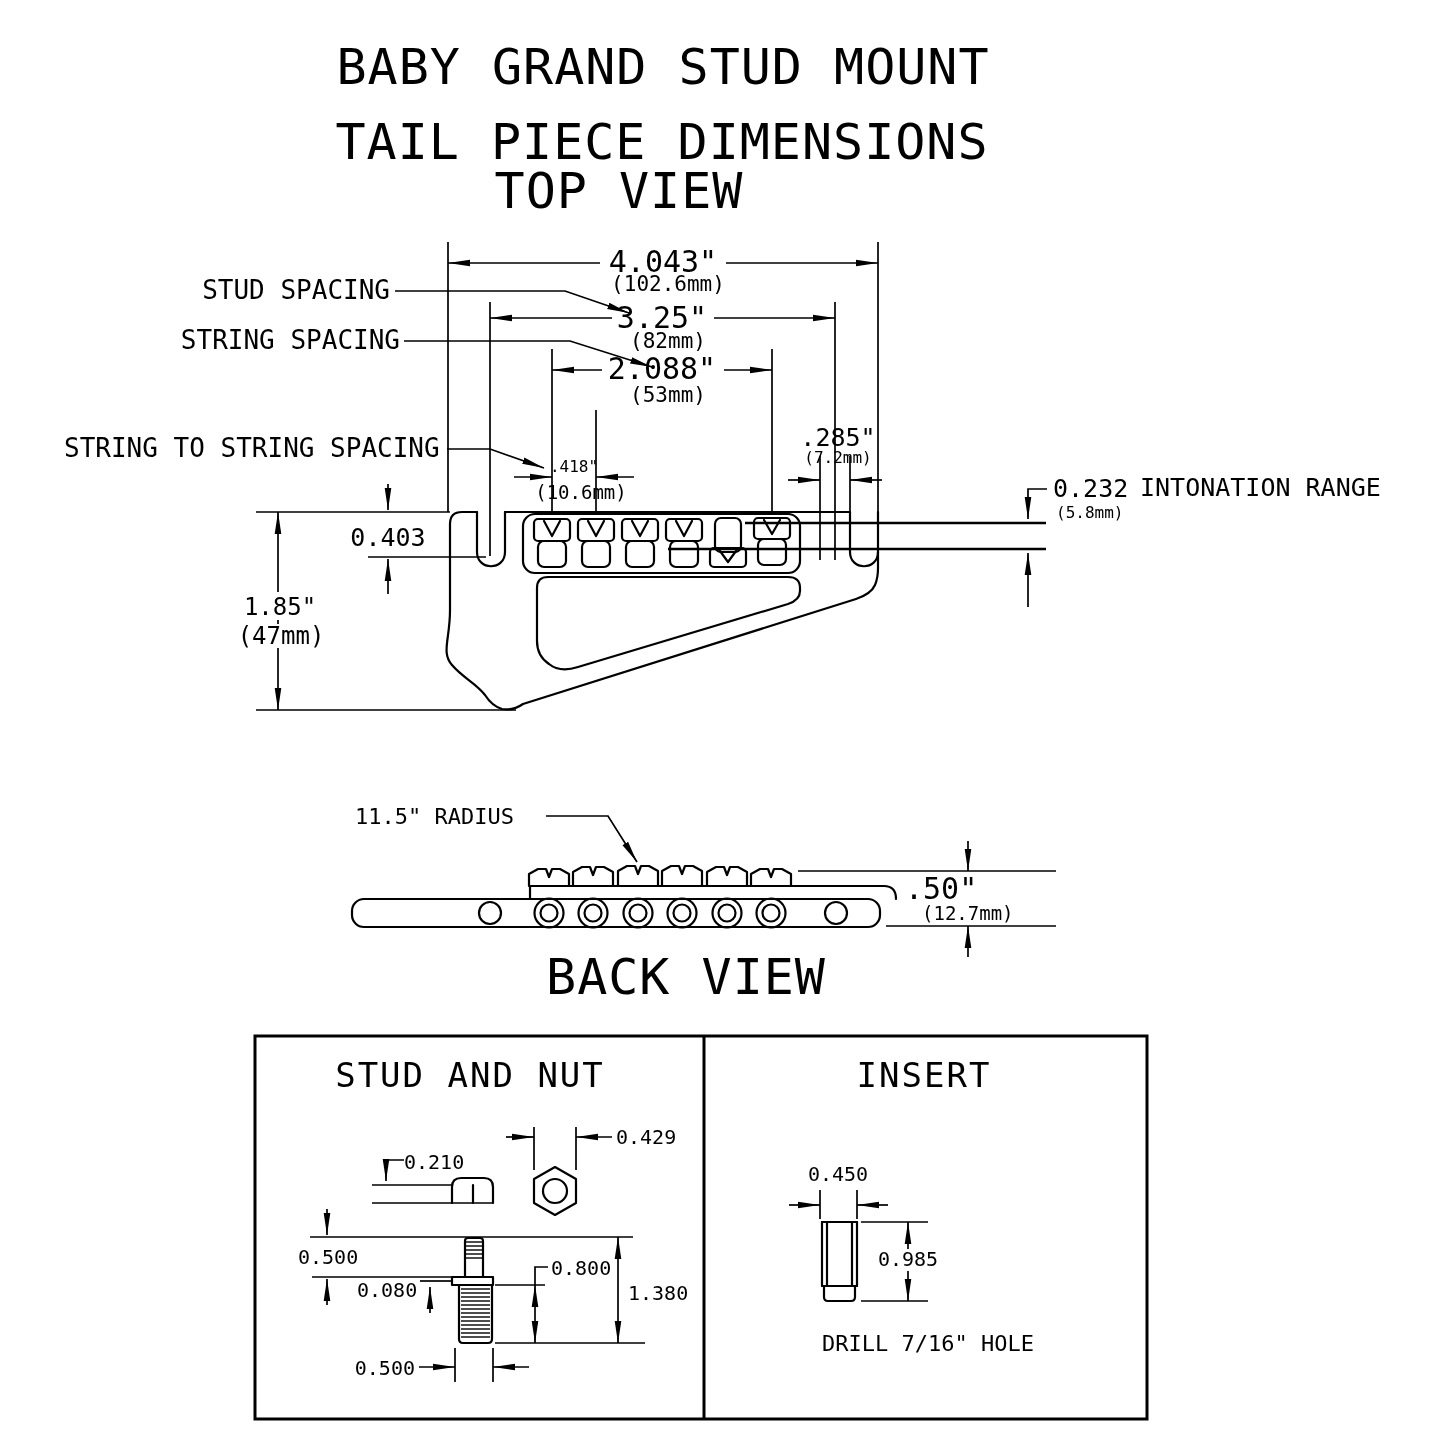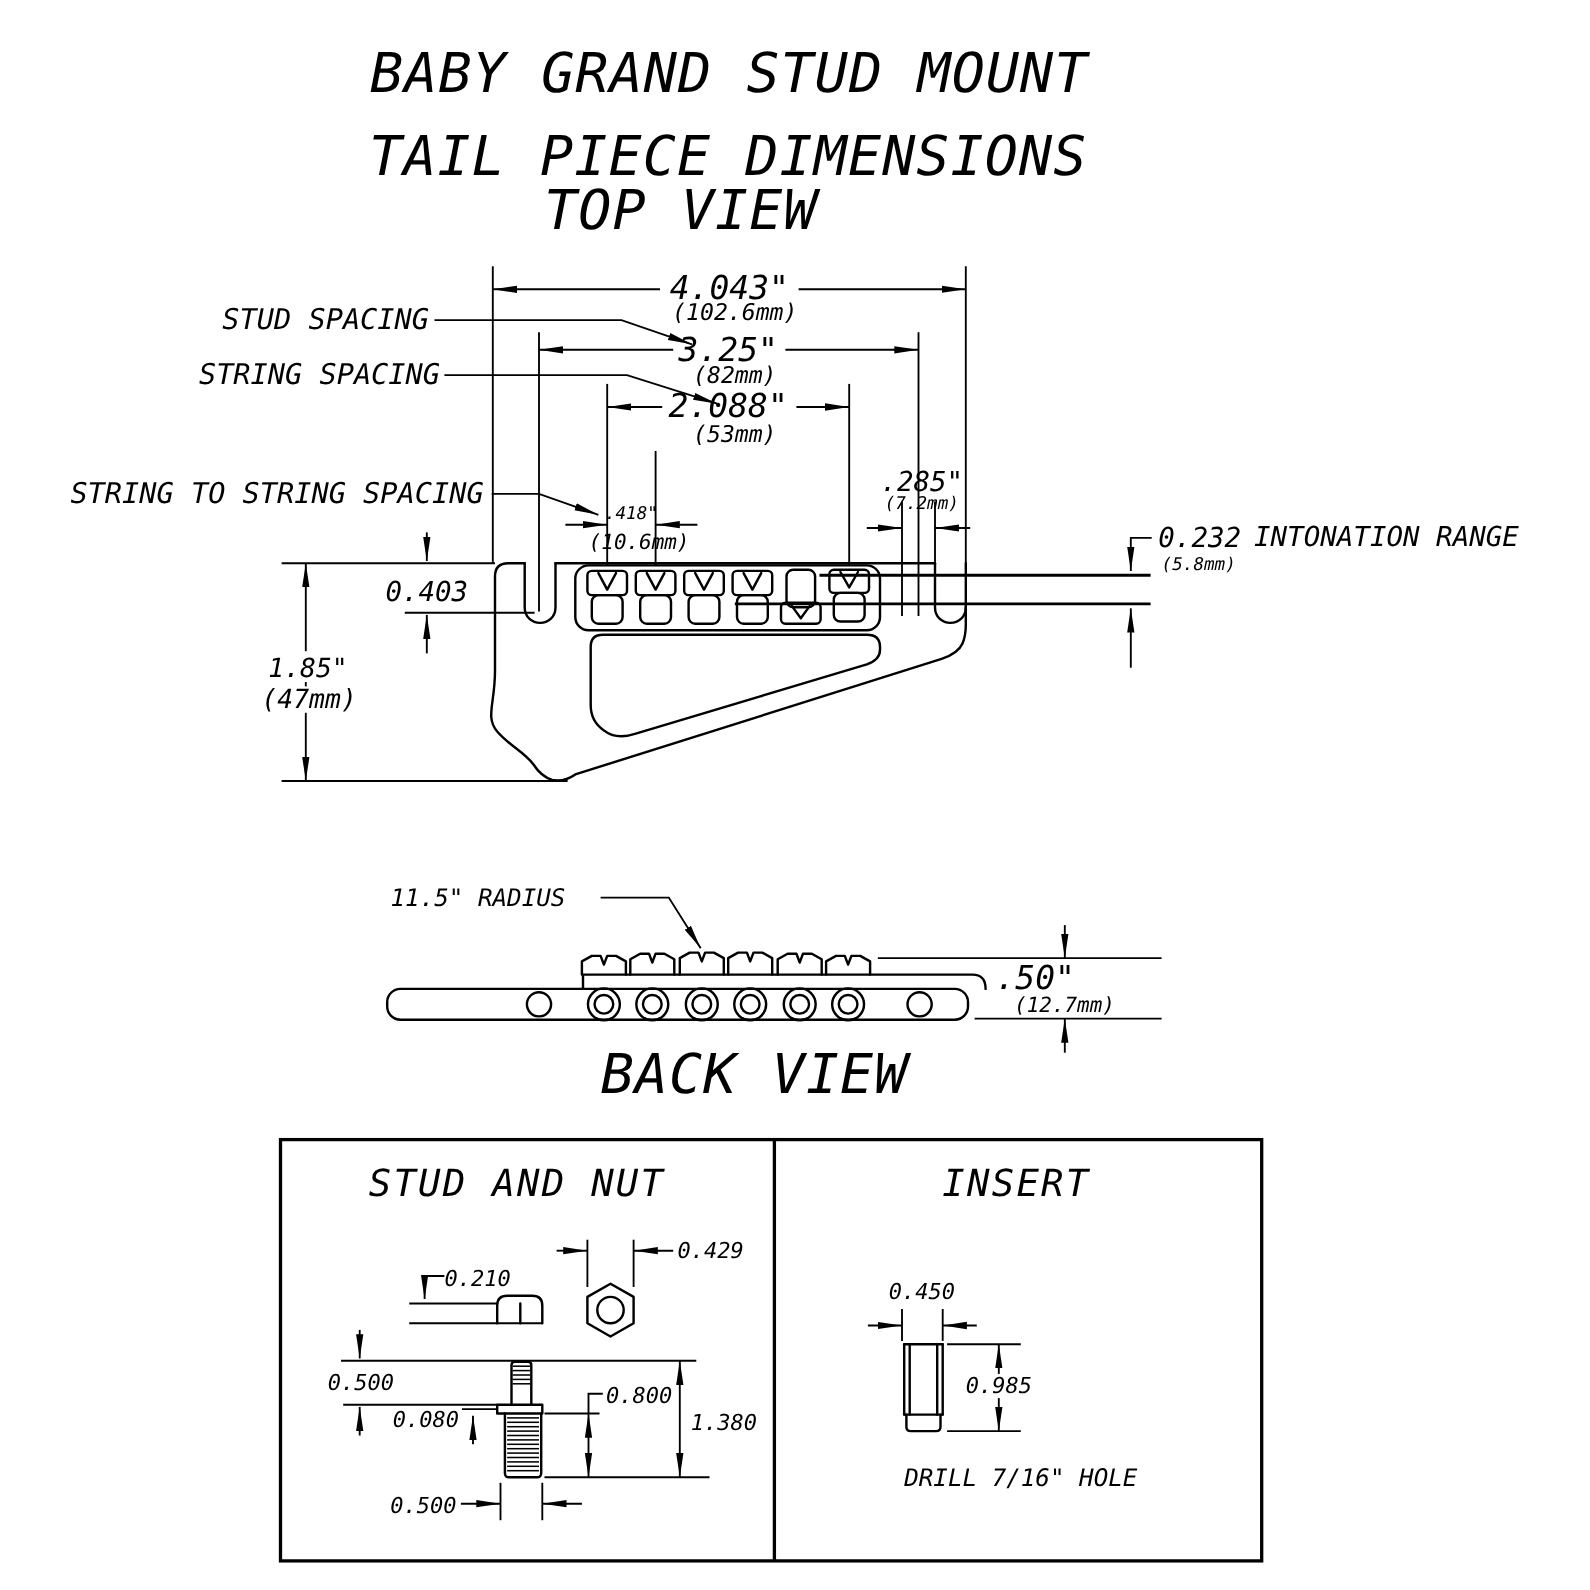--- a/index.html
+++ b/index.html
@@ -1,16 +1,16 @@
 <!DOCTYPE html>
 <html><head>
 <meta charset="utf-8">
 <style>
   html,body{margin:0;padding:0;background:#fff;}
-  #stage{width:1445px;height:1445px;position:relative;background:#fff;font-style:italic;}
+  #stage{width:1445px;height:1445px;position:relative;background:#fff;}
   svg{display:block;}
   text{font-family:"DejaVu Sans Mono","Liberation Mono",monospace;fill:#000;}
   .ol{fill:none;stroke:#000;stroke-width:2.2;stroke-linejoin:round;stroke-linecap:round;}
   .dl{fill:none;stroke:#000;stroke-width:1.7;stroke-linecap:butt;}
   .thin{fill:none;stroke:#000;stroke-width:1.4;}
   .str{fill:none;stroke:#000;stroke-width:2.6;}
   .bd{fill:none;stroke:#000;stroke-width:3;}
   .f50{font-size:50px;letter-spacing:1px;}
   .f34{font-size:34px;letter-spacing:2px;}
   .f30{font-size:30px;}

